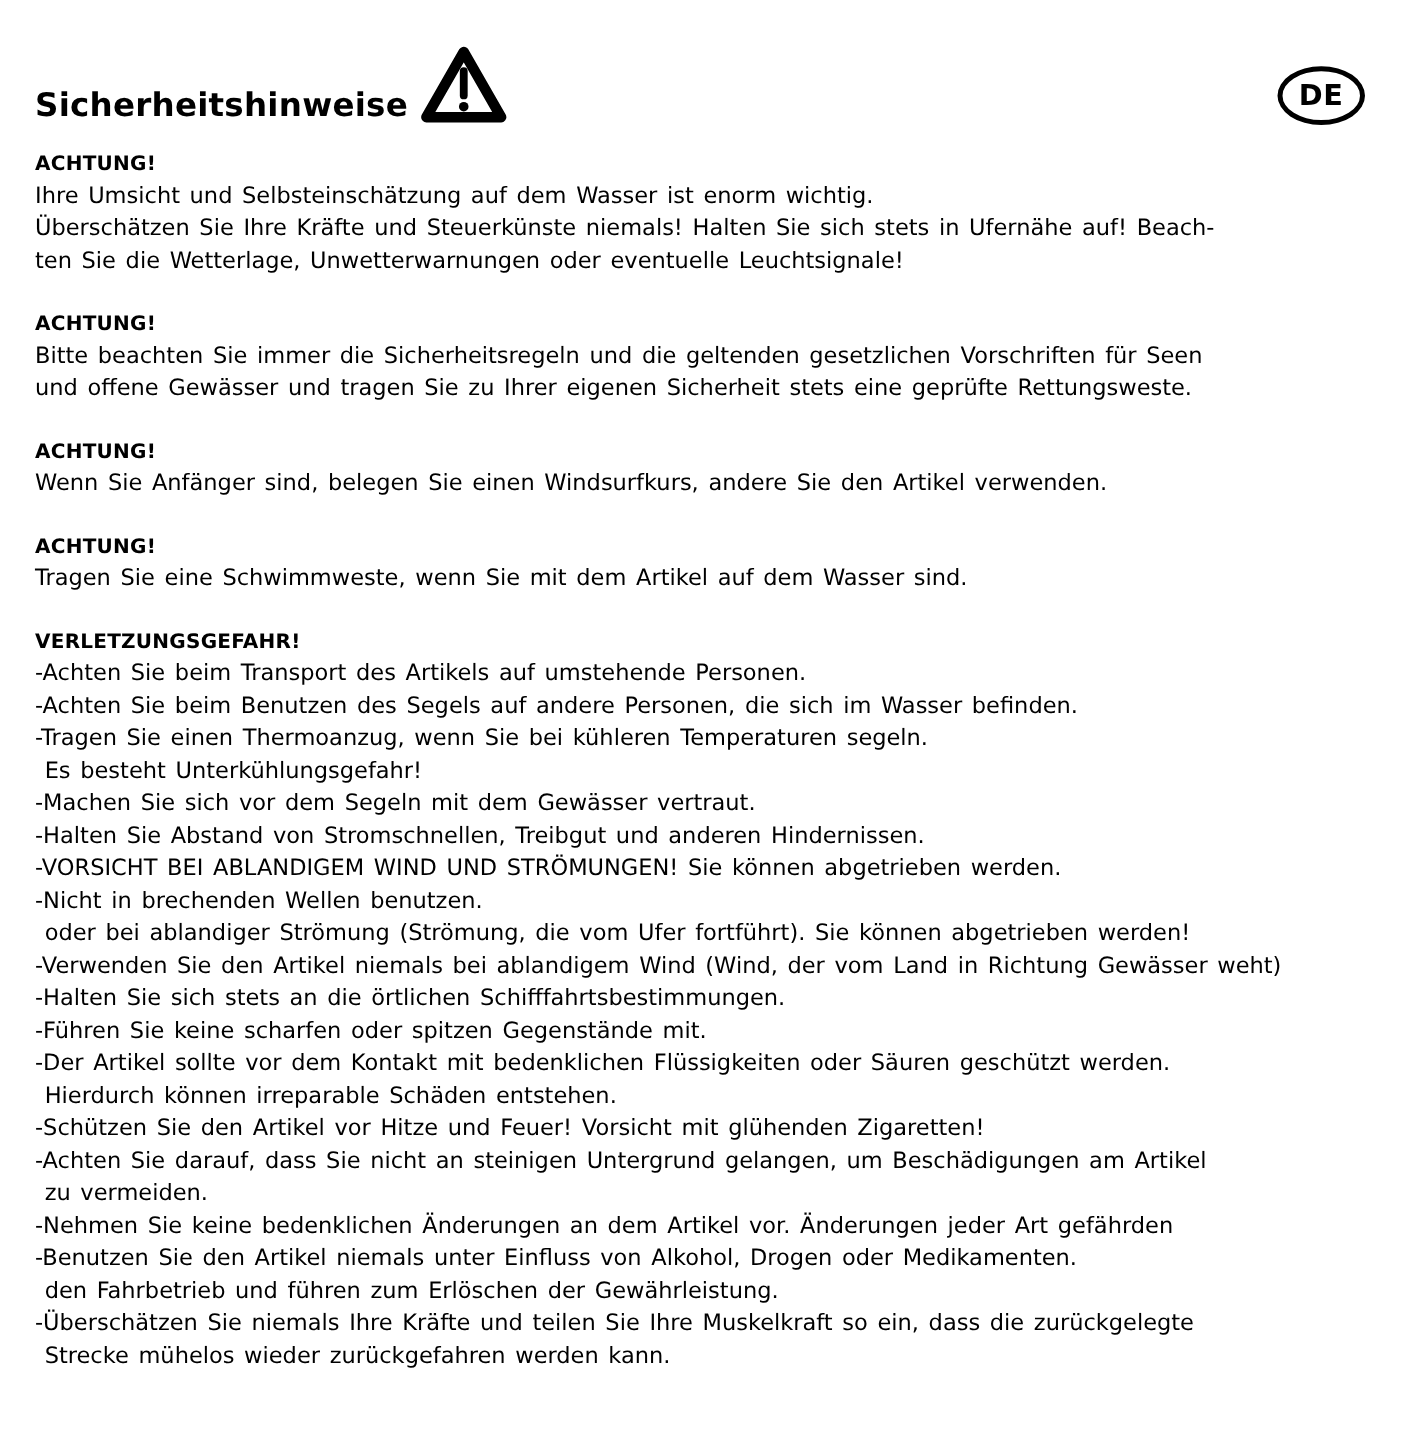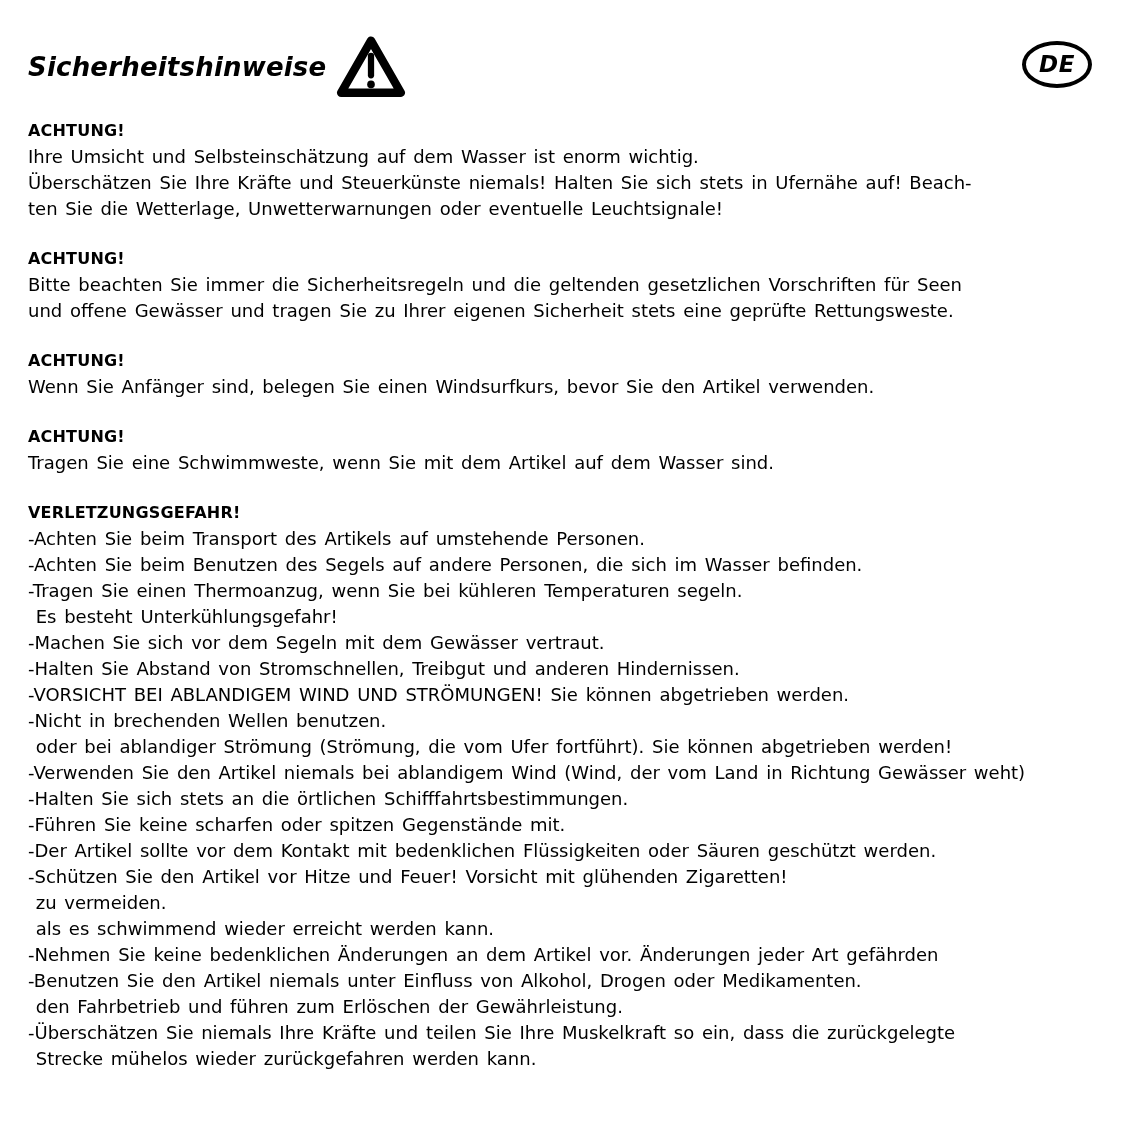--- a/index.html
+++ b/index.html
@@ -13,24 +13,23 @@
     position: relative;
     width: 1142px;
     height: 1147px;
     background: #ffffff;
     overflow: hidden;
     box-sizing: border-box;
     padding: 34px 28px 0 28px;
   }
   .header {
     display: flex;
-    align-items: center;
+    align-items: flex-end;
     height: 66px;
     margin-bottom: 18px;
-    font-style: italic;
   }
   .page-title {
     font-size: 26px;
     font-weight: bold;
     letter-spacing: 0.2px;
     white-space: nowrap;
   }
   .warning-triangle {
     width: 70px;
     height: 64px;
@@ -92,44 +91,45 @@
         <div class="text-line">Überschätzen Sie Ihre Kräfte und Steuerkünste niemals! Halten Sie sich stets in Ufernähe auf! Beach-</div>
         <div class="text-line">ten Sie die Wetterlage, Unwetterwarnungen oder eventuelle Leuchtsignale!</div>
       </div>
       <div class="section">
         <div class="section-heading">ACHTUNG!</div>
         <div class="text-line">Bitte beachten Sie immer die Sicherheitsregeln und die geltenden gesetzlichen Vorschriften für Seen</div>
         <div class="text-line">und offene Gewässer und tragen Sie zu Ihrer eigenen Sicherheit stets eine geprüfte Rettungsweste.</div>
       </div>
       <div class="section">
         <div class="section-heading">ACHTUNG!</div>
-        <div class="text-line">Wenn Sie Anfänger sind, belegen Sie einen Windsurfkurs, bevor Sie den Artikel verwenden.</div>
+        <div class="text-line">Wenn Sie Anfänger sind, belegen Sie einen Windsurfkurs, andere Sie den Artikel verwenden.</div>
       </div>
       <div class="section">
         <div class="section-heading">ACHTUNG!</div>
         <div class="text-line">Tragen Sie eine Schwimmweste, wenn Sie mit dem Artikel auf dem Wasser sind.</div>
       </div>
       <div class="section">
         <div class="section-heading">VERLETZUNGSGEFAHR!</div>
         <div class="text-line">-Achten Sie beim Transport des Artikels auf umstehende Personen.</div>
         <div class="text-line">-Achten Sie beim Benutzen des Segels auf andere Personen, die sich im Wasser befinden.</div>
         <div class="text-line">-Tragen Sie einen Thermoanzug, wenn Sie bei kühleren Temperaturen segeln.</div>
         <div class="text-line"> Es besteht Unterkühlungsgefahr!</div>
         <div class="text-line">-Machen Sie sich vor dem Segeln mit dem Gewässer vertraut.</div>
         <div class="text-line">-Halten Sie Abstand von Stromschnellen, Treibgut und anderen Hindernissen.</div>
         <div class="text-line">-VORSICHT BEI ABLANDIGEM WIND UND STRÖMUNGEN! Sie können abgetrieben werden.</div>
         <div class="text-line">-Nicht in brechenden Wellen benutzen.</div>
         <div class="text-line"> oder bei ablandiger Strömung (Strömung, die vom Ufer fortführt). Sie können abgetrieben werden!</div>
         <div class="text-line">-Verwenden Sie den Artikel niemals bei ablandigem Wind (Wind, der vom Land in Richtung Gewässer weht)</div>
         <div class="text-line">-Halten Sie sich stets an die örtlichen Schifffahrtsbestimmungen.</div>
         <div class="text-line">-Führen Sie keine scharfen oder spitzen Gegenstände mit.</div>
         <div class="text-line">-Der Artikel sollte vor dem Kontakt mit bedenklichen Flüssigkeiten oder Säuren geschützt werden.</div>
+        <div class="text-line"> Hierdurch können irreparable Schäden entstehen.</div>
         <div class="text-line">-Schützen Sie den Artikel vor Hitze und Feuer! Vorsicht mit glühenden Zigaretten!</div>
+        <div class="text-line">-Achten Sie darauf, dass Sie nicht an steinigen Untergrund gelangen, um Beschädigungen am Artikel</div>
         <div class="text-line"> zu vermeiden.</div>
-        <div class="text-line"> als es schwimmend wieder erreicht werden kann.</div>
         <div class="text-line">-Nehmen Sie keine bedenklichen Änderungen an dem Artikel vor. Änderungen jeder Art gefährden</div>
         <div class="text-line">-Benutzen Sie den Artikel niemals unter Einfluss von Alkohol, Drogen oder Medikamenten.</div>
         <div class="text-line"> den Fahrbetrieb und führen zum Erlöschen der Gewährleistung.</div>
         <div class="text-line">-Überschätzen Sie niemals Ihre Kräfte und teilen Sie Ihre Muskelkraft so ein, dass die zurückgelegte</div>
         <div class="text-line"> Strecke mühelos wieder zurückgefahren werden kann.</div>
       </div>
     </div>
 </div>
 
 </body></html>

